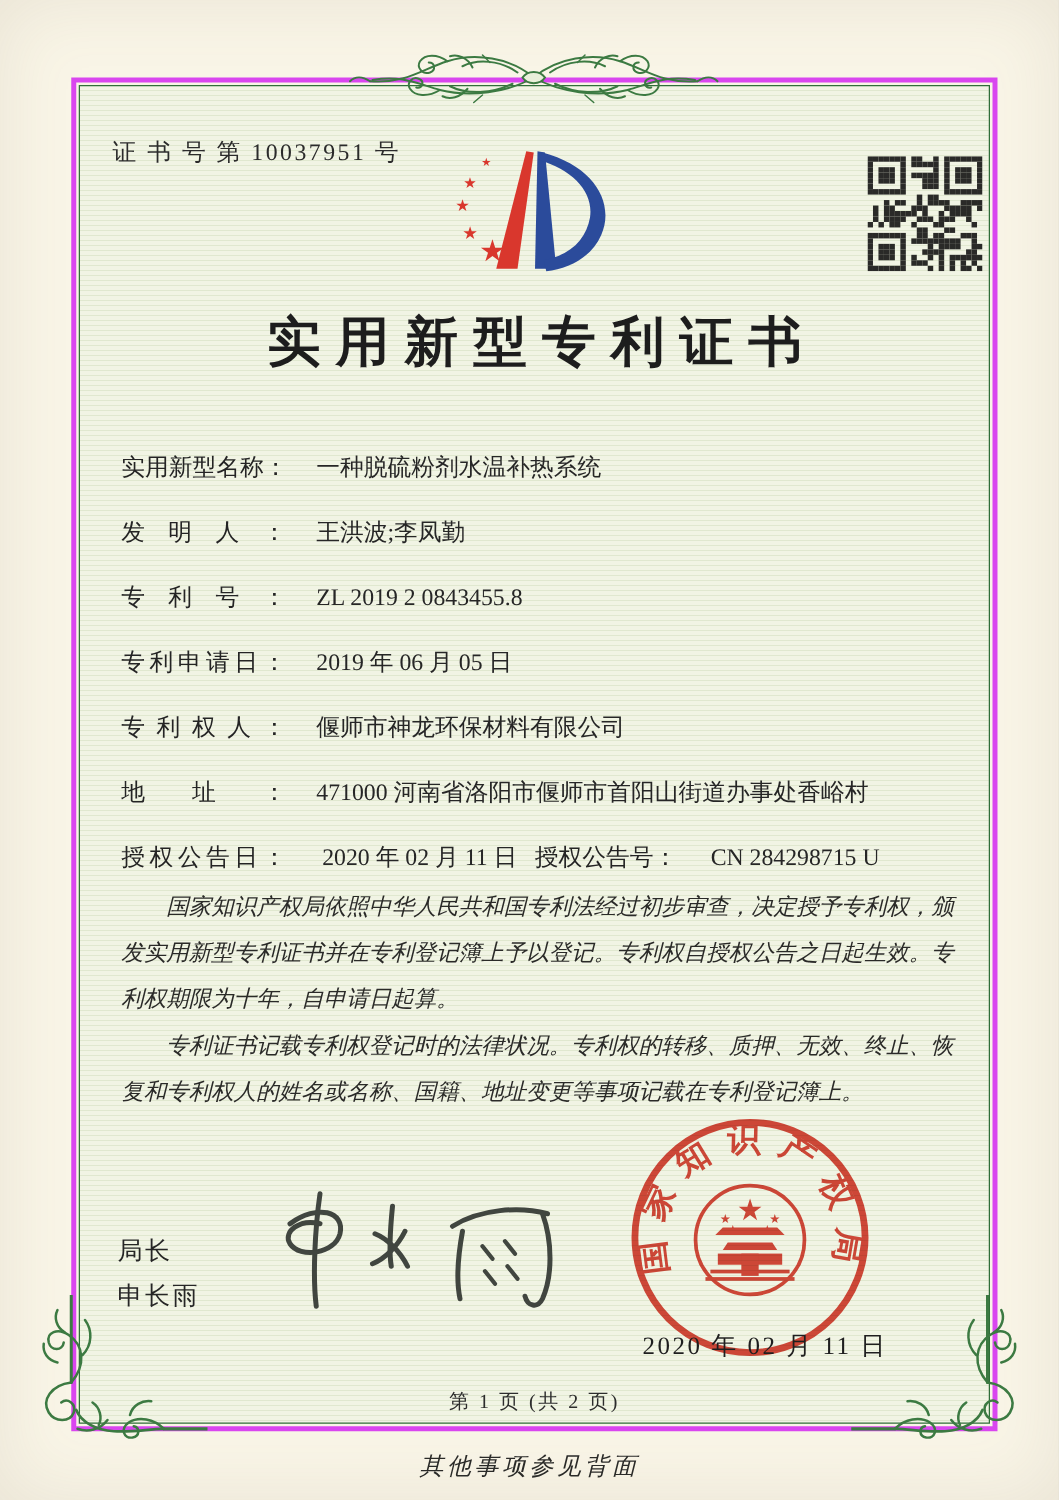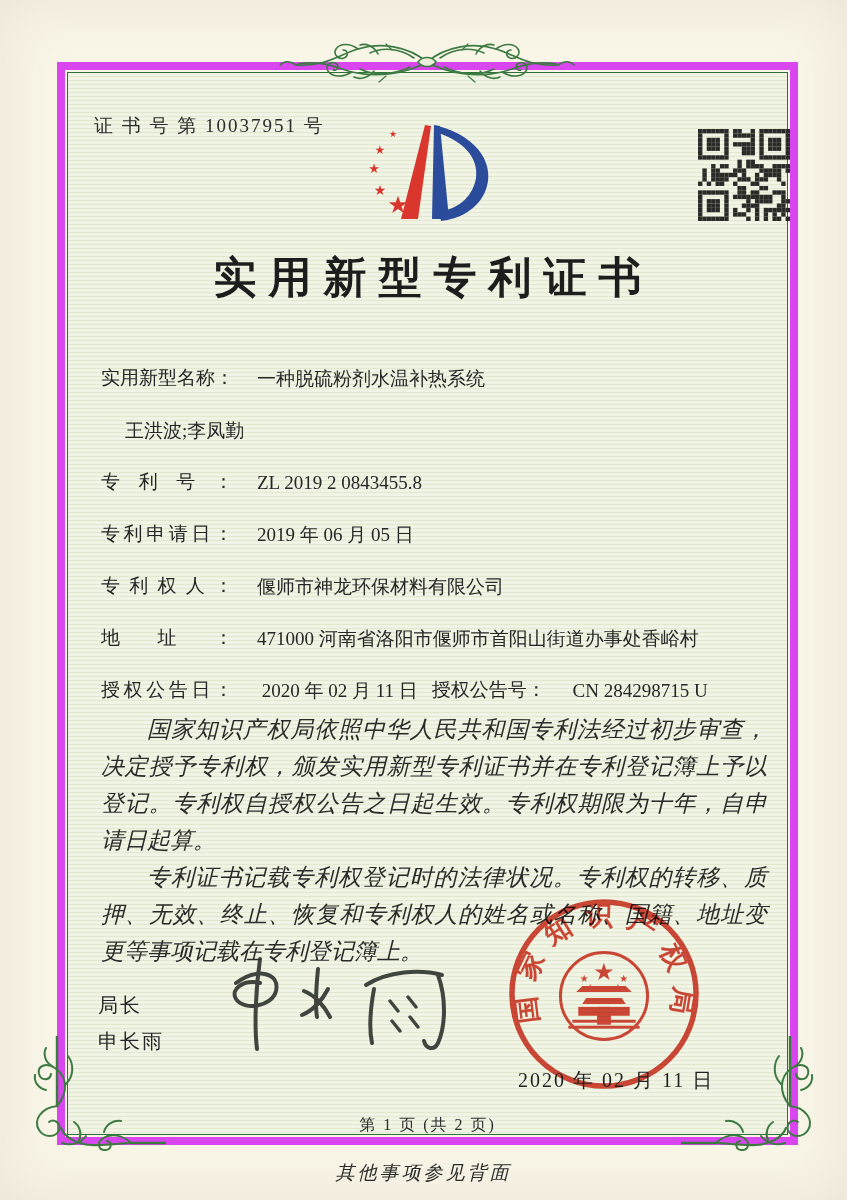--- a/index.html
+++ b/index.html
@@ -5,21 +5,21 @@
   html,body{margin:0;padding:0;background:#e8e4d8;}
   .page{
     position:relative;width:847px;height:1200px;margin:0 auto;
     background:#f9f5e7;overflow:hidden;
     font-family:"Liberation Serif","DejaVu Serif",serif;color:#222;
     box-shadow:inset 0 0 60px rgba(120,110,80,.12);
   }
   
   .frame{
     position:absolute;left:57px;top:62px;width:741px;height:1083px;
-    border:8px solid #d946ef;padding:2px;box-sizing:border-box;
+    border:4px solid #d946ef;padding:2px;box-sizing:border-box;
   }
   .frame-inner{
     position:relative;width:100%;height:100%;box-sizing:border-box;
     border:1px solid #2f6e39;
     background:
       repeating-linear-gradient(180deg,#f1f4e4 0px,#f1f4e4 3px,#e0e8cf 3px,#e0e8cf 4px);
   }
   
   .cert-no{position:absolute;left:26px;top:40px;font-size:19px;letter-spacing:2px;color:#2b2b2b;}
   .logo{position:absolute;left:300px;top:44px;width:130px;height:112px;}
@@ -37,21 +37,21 @@
   .flabel{
     display:inline-block;width:132px;text-align:justify;text-align-last:justify;
     vertical-align:top;color:#242424;font-family:Liberation Mono, monospace;
   }
   .fcell.second .flabel{width:112px;}
   .flabel::after{content:"：";}
   .fvalue{margin-left:24px;}
   
   .paras{position:absolute;left:33px;top:638px;width:666px;}
   .paras p{
-    margin:0;font-size:23px;line-height:37px;text-align:justify;
+    margin:0;font-size:18px;line-height:37px;text-align:justify;
     text-indent:2em;font-style:italic;color:#2a2a28;
   }
   
   .signer{position:absolute;left:30px;top:914px;font-size:20px;color:#262626;}
   .signer div{line-height:36px;letter-spacing:2px;}
   .signature{position:absolute;left:130px;top:872px;width:290px;height:120px;}
   .seal{position:absolute;left:437px;top:822px;width:198px;height:198px;mix-blend-mode:multiply;opacity:.92;}
   .issue-date{position:absolute;left:450px;top:994px;font-size:20px;letter-spacing:2px;color:#1f1f1f;z-index:3;}
   .page-info{position:absolute;left:0;top:1042px;width:100%;text-align:center;font-size:16px;letter-spacing:2px;color:#2c2c2c;}
   .back-note{
@@ -377,20 +377,21 @@
         </svg>
 
       <div class="title">实用新型专利证书</div>
 
       <div class="fields">
         <div class="frow">
           <span class="flabel">实用新型名称</span>
           <span class="fvalue">一种脱硫粉剂水温补热系统</span>
         </div>
         <div class="frow">
+          <span class="flabel">发明人</span>
           <span class="fvalue">王洪波;李凤勤</span>
         </div>
         <div class="frow">
           <span class="flabel">专利号</span>
           <span class="fvalue">ZL 2019 2 0843455.8</span>
         </div>
         <div class="frow">
           <span class="flabel">专利申请日</span>
           <span class="fvalue">2019 年 06 月 05 日</span>
         </div>

